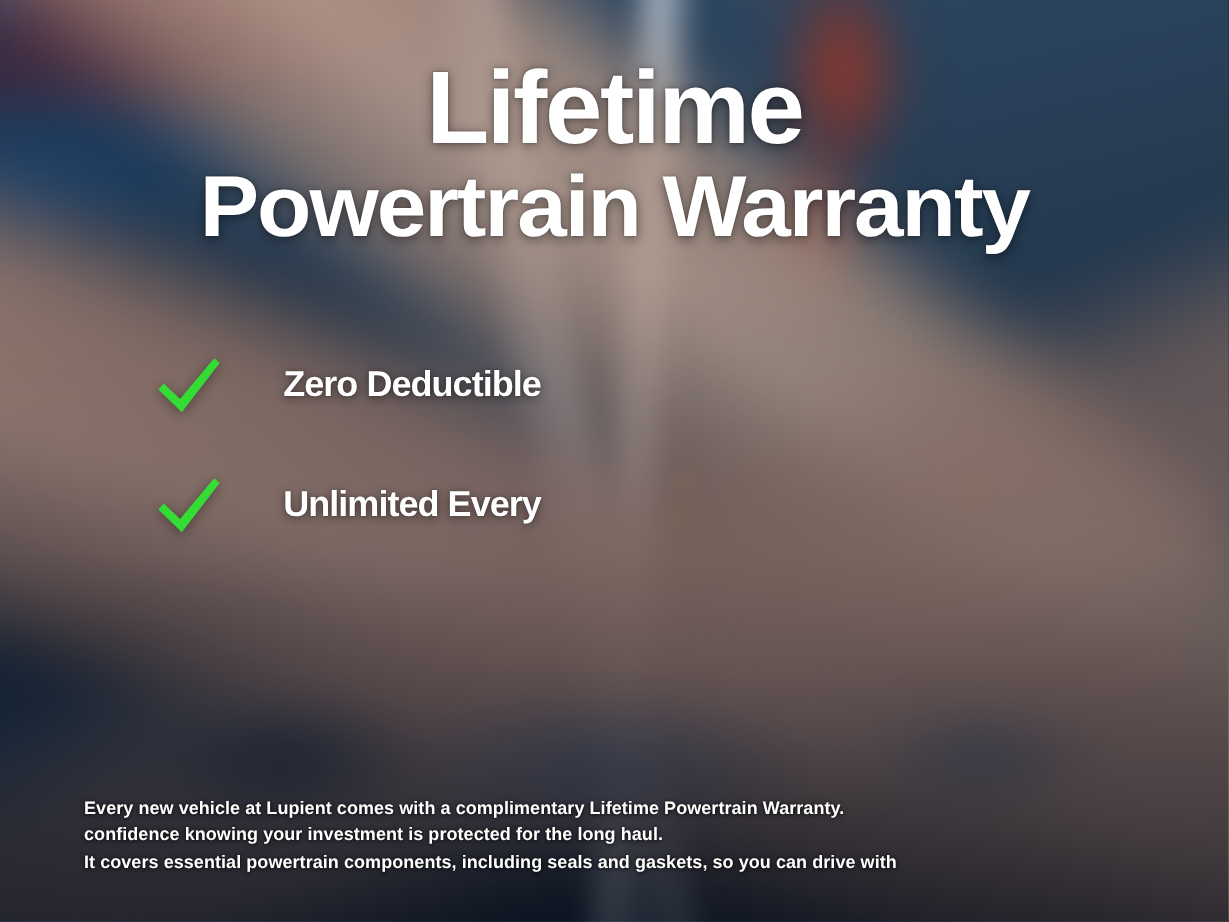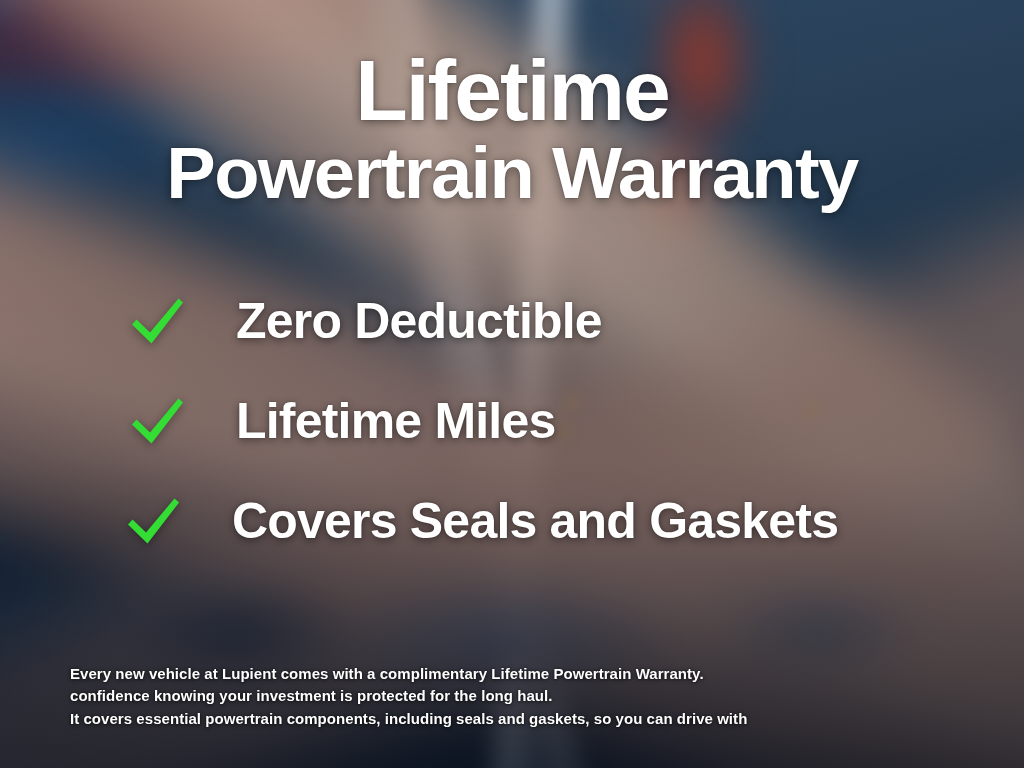--- a/index.html
+++ b/index.html
@@ -190,21 +190,21 @@
     flex:0 0 auto;
     width:58px; height:52px;
     margin-right:50px;
     display:block;
   }
   .check svg { display:block; width:58px; height:52px;
     filter:drop-shadow(0 2px 5px rgba(0,0,0,0.40)); }
 
   .feature-label {
     color:#ffffff;
-    font-size:50px;
+    font-size:30px;
     font-weight:800;
     letter-spacing:-0.8px;
     line-height:46px;
     white-space:nowrap;
     text-shadow:0 2px 8px rgba(0,0,0,0.48), 0 0 2px rgba(0,0,0,0.30);
   }
 
   .blurb {
     position:absolute;
     left:0; right:0; bottom:38px;
@@ -257,31 +257,23 @@
         </span>
         <span class="feature-label">Zero Deductible</span>
       </div>
 
       <div class="feature">
         <span class="check">
           <svg viewBox="0 0 58 52" xmlns="http://www.w3.org/2000/svg" aria-hidden="true">
             <path d="M4 29.5 L8.5 24.5 L22 37.5 L50.5 3.5 L55 7.5 L23.5 48.5 Z" fill="#33dd33"></path>
           </svg>
         </span>
-        <span class="feature-label">Lifetime Miles</span>
+        <span class="feature-label">Unlimited Every</span>
       </div>
 
-      <div class="feature">
-        <span class="check">
-          <svg viewBox="0 0 58 52" xmlns="http://www.w3.org/2000/svg" aria-hidden="true">
-            <path d="M4 29.5 L8.5 24.5 L22 37.5 L50.5 3.5 L55 7.5 L23.5 48.5 Z" fill="#33dd33"></path>
-          </svg>
-        </span>
-        <span class="feature-label">Covers Seals and Gaskets</span>
-      </div>
 
     </div>
 
     <p class="blurb">
       <span>Every new vehicle at Lupient comes with a complimentary Lifetime Powertrain Warranty.</span>
       <span>confidence knowing your investment is protected for the long haul.</span>
       <span>It covers essential powertrain components, including seals and gaskets, so you can drive with</span>
     </p>
 
   </div>

